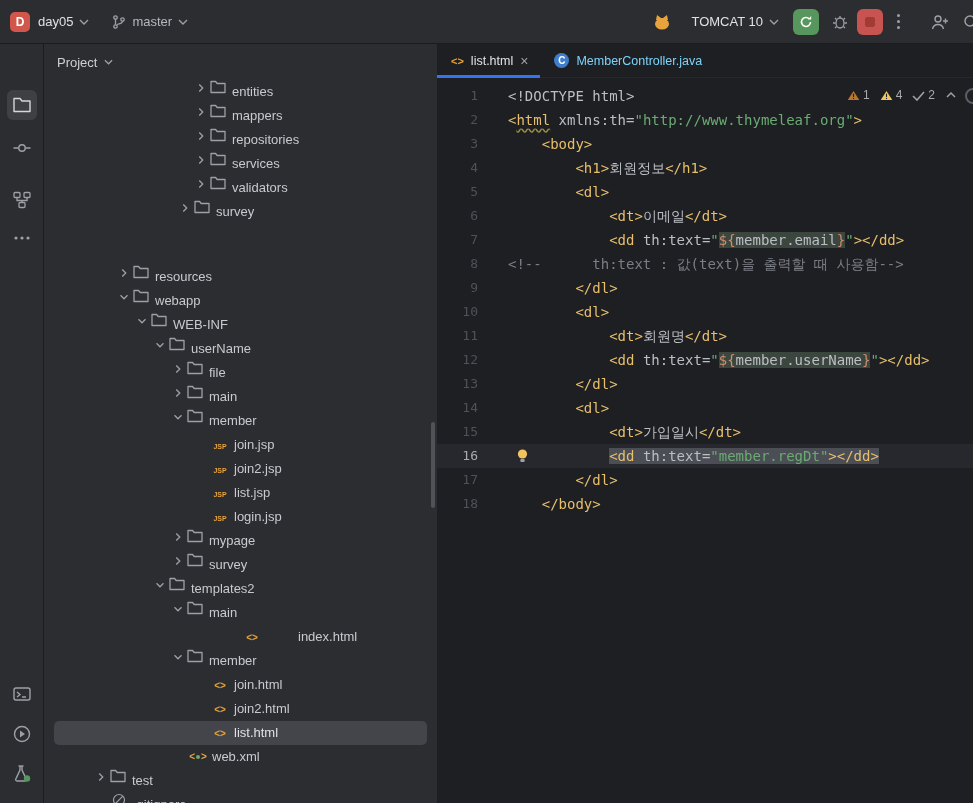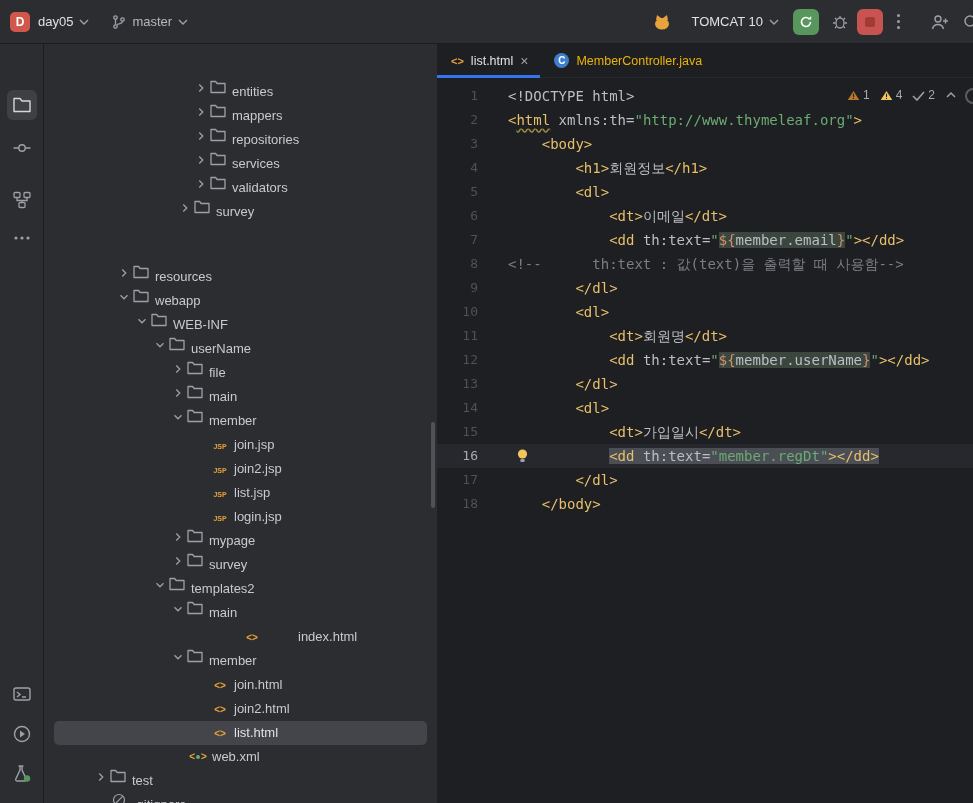--- a/index.html
+++ b/index.html
@@ -79,21 +79,21 @@
   .xml-badge { color:#e8a33d; font-weight:bold; font-size:10px; display:flex; align-items:center; }
   .xml-badge::before { content:"<"; }
   .xml-badge::after { content:">"; }
   .xml-badge i { display:inline-block; width:4px; height:4px; border-radius:50%; background:#6aab73; margin:0 1px; }
   .panel-scroll { position:absolute; right:2px; top:378px; width:4px; height:86px; border-radius:2px; background:#505257; }
 
   
   .editor { position:absolute; top:44px; left:437px; right:0; bottom:0; background:#1e1f22; overflow:hidden; }
   .tabbar { height:34px; display:flex; align-items:stretch; border-bottom:1px solid #26282b; }
   .tab { display:flex; align-items:center; padding:0 12px 0 14px; position:relative; }
-  .tab .tab-label { margin:0 7px; color:#eab308; font-size:12.5px; }
+  .tab .tab-label { margin:0 7px; color:#7dd3fc; font-size:12.5px; }
   .tab.active .tab-label { color:#dfe1e5; }
   .tab.active::after { content:""; position:absolute; left:0; right:0; bottom:-1px; height:3px; background:#3574f0; }
   .tab-close::before { content:"×"; color:#9da0a8; font-size:14px; }
   .tab .html-badge::before { font-size:11px; }
   .class-icon {
     width:15px; height:15px; border-radius:50%; background:#3f7ecc; color:#fff;
     font-size:10px; font-weight:bold; display:flex; align-items:center; justify-content:center;
   }
   .class-icon::before { content:"C"; }
 
@@ -251,20 +251,28 @@
       <circle cx="15" cy="15.5" r="3.2" fill="#57965c"></circle>
     </svg>
   </div>
   <div class="rail-item" style="top:754px">
     
   </div>
 
 </div>
 
 <div class="panel">
+  <div class="panel-head">
+    <span>Project</span>
+    <span class="tb-chev">
+      <svg width="9" height="6" viewBox="0 0 10 6">
+          <path d="M1 1l4 4 4-4" fill="none" stroke="#9da0a8" stroke-width="1.4"></path>
+        </svg>
+    </span>
+  </div>
   <div class="tree">
       <div class="tree-row" style="padding-left: 139px;">
         <span class="chev">
           <svg width="14" height="14" viewBox="0 0 16 16">
             <path d="M6 4l4 4-4 4" fill="none" stroke="#9da0a8" stroke-width="1.5"></path>
           </svg>
         </span>
         <span class="ticon">
           <svg width="16" height="14" viewBox="0 0 16 14">
             <path d="M1 12.5V1.5h4.6l1.6 2H15v9z" fill="none" stroke="#9da0a8" stroke-width="1.3" stroke-linejoin="round"></path>

